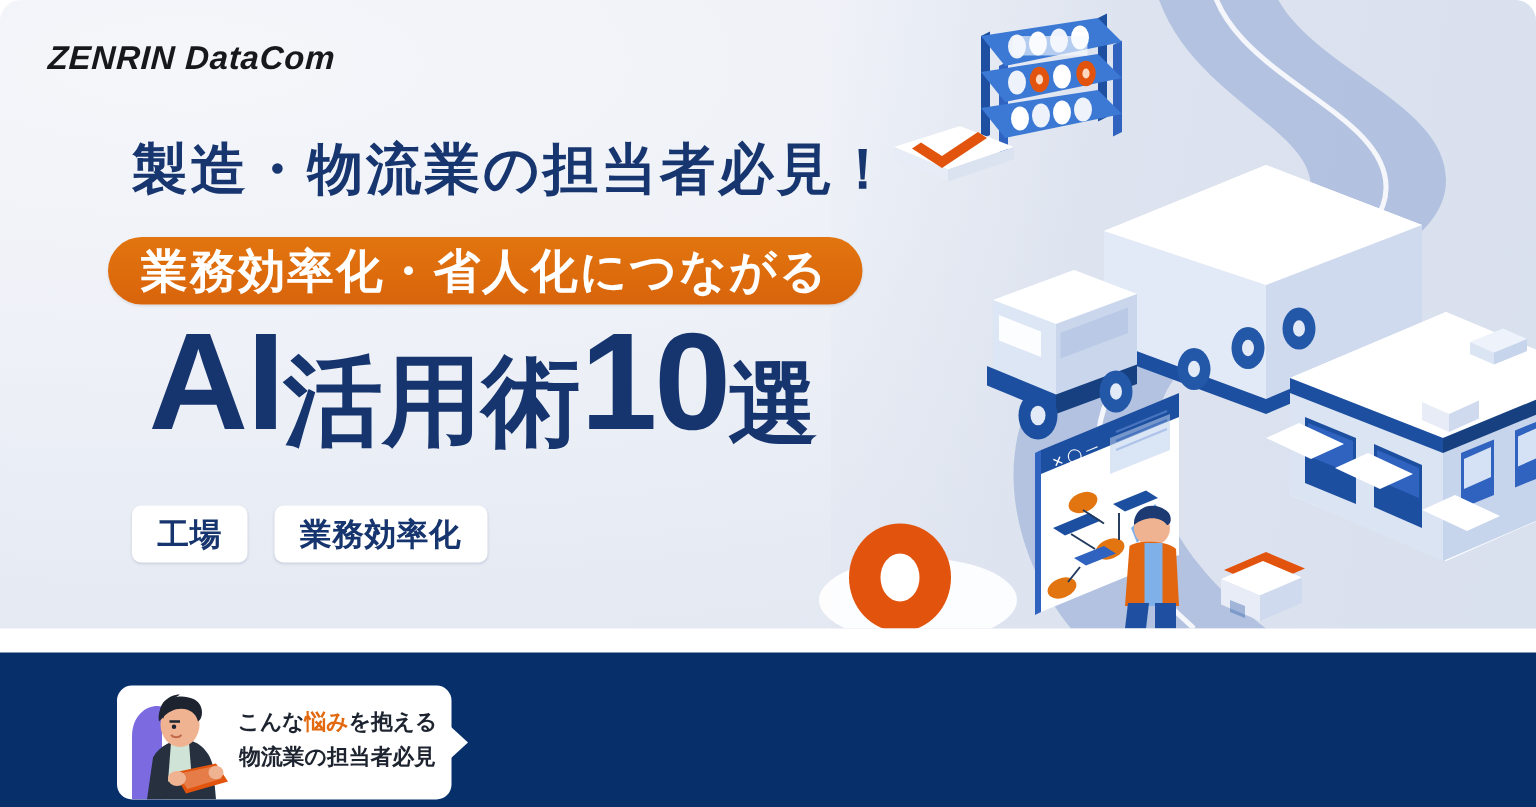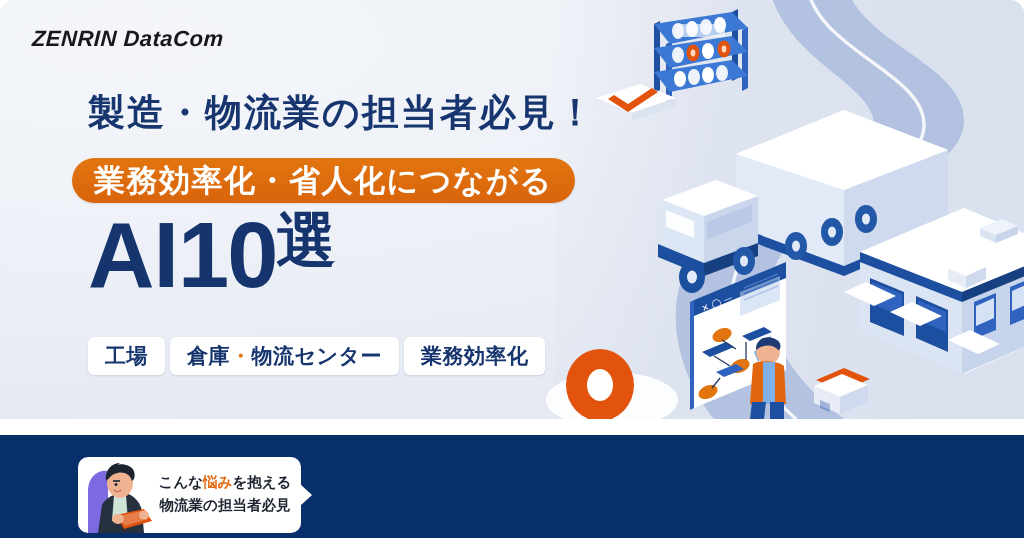--- a/index.html
+++ b/index.html
@@ -63,35 +63,35 @@
     box-shadow:0 1px 2px rgba(0,0,0,.10);
     margin-top:12px;
   }
   .pill-text {
     font-size:31px; font-weight:bold; color:#ffffff;
     letter-spacing:1.5px; white-space:nowrap;
     font-family:"DejaVu Sans", sans-serif;
   }
 
   .headline {
-    position:absolute; left:88px; top:212px;
-    display:flex; align-items:flex-start;
+    position:absolute; left:99px; top:212px;
+    display:flex; align-items:flex-end;
     color:#16356e; white-space:nowrap;
     font-family:"DejaVu Sans", sans-serif; font-weight:bold;
   }
   .hl-ai   { font-size:92px; letter-spacing:-1px; line-height:.95;
              font-family:"Liberation Sans", sans-serif; }
   .hl-kan  { font-size:66px; letter-spacing:0px; line-height:.95; }
   .hl-num  { font-size:92px; letter-spacing:-2px; line-height:.95;
              font-family:Liberation Sans, sans-serif; }
   .hl-sen  { font-size:60px; letter-spacing:0px; line-height:.95; }
 
   .tags {
     position:absolute; left:88px; top:337px;
-    display:flex; gap:5px;
+    display:flex; gap:18px;
   }
   .tag {
     height:38px; padding:0 17px;
     display:flex; align-items:center;
     background:#ffffff; border-radius:6px;
     box-shadow:0 1px 2px rgba(30,45,80,.14);
     font-size:21px; font-weight:bold; color:#16356e;
     letter-spacing:.5px; white-space:nowrap;
     font-family:"DejaVu Sans", sans-serif;
   }
@@ -348,32 +348,28 @@
     <div class="copy">
 
       <div class="kicker">製造・物流業の担当者必見！</div>
 
       <div class="pill">
         <span class="pill-text">業務効率化・省人化につながる</span>
       </div>
 
       <div class="headline">
         <span class="hl-ai">AI</span>
+        <span class="hl-kan">活用術</span>
         <span class="hl-num">10</span>
         <span class="hl-sen">選</span>
       </div>
 
       <div class="tags">
         <div class="tag">
           <span>工場</span>
-        </div>
-        <div class="tag">
-          <span>倉庫</span>
-          <span class="dot">・</span>
-          <span>物流センター</span>
         </div>
         <div class="tag">
           <span>業務効率化</span>
         </div>
       </div>
 
     </div>
   </div>
 
   <div class="footer">

